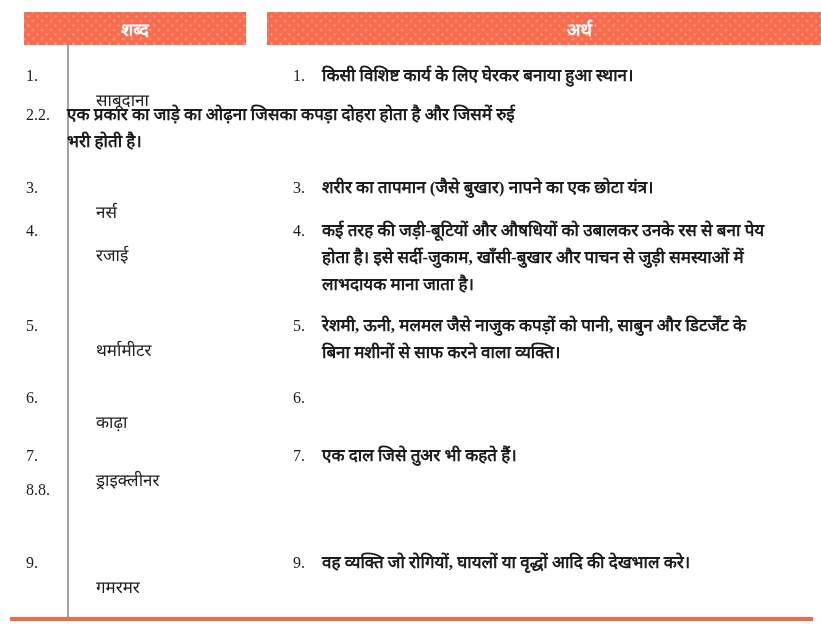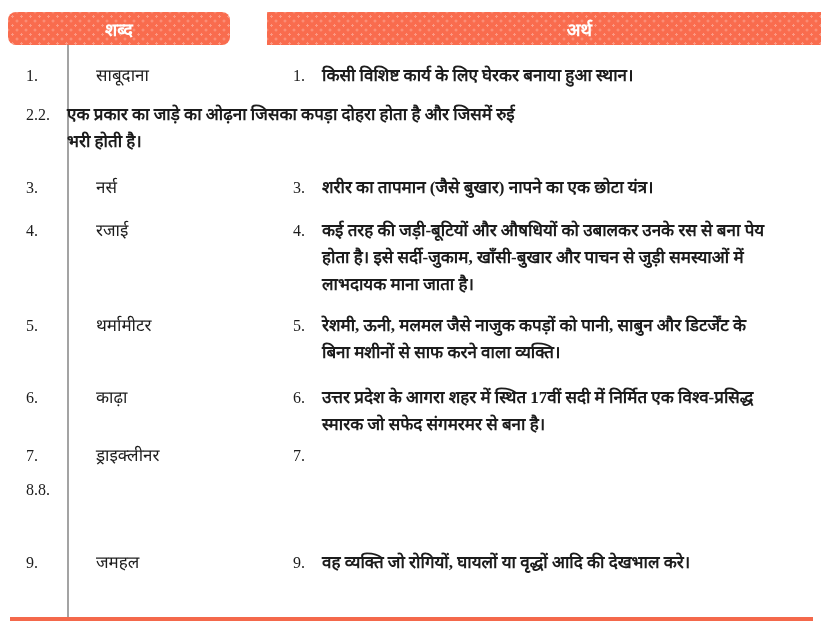--- a/index.html
+++ b/index.html
@@ -26,21 +26,21 @@
       radial-gradient(circle, rgba(255,255,255,0.30) 1px, transparent 1.4px);
     background-size: 9px 9px;
     background-position: 0 0, 4.5px 4.5px;
     color: #ffffff;
     font-weight: bold;
     font-size: 18px;
     display: flex;
     align-items: center;
     justify-content: center;
   }
-  .hdr-left  { left: 8px;  width: 222px; border-radius: 8px; }
+  .hdr-left  { left: 24px;  width: 222px; }
   .hdr-right { left: 267px; width: 545px; padding-left: 40px; }
   .vline {
     position: absolute;
     left: 67px;
     top: 45px;
     width: 2px;
     height: 573px;
     background: #a3a3a3;
   }
   .bline {
@@ -62,20 +62,21 @@
   }
   .cell { box-sizing: border-box; }
   .c-num-l {
     flex: 0 0 38px;
     text-align: right;
     font-size: 16px;
   }
   .c-word {
     flex: 0 0 255px;
     padding-left: 58px;
+    margin-top: 25px;
   }
   .c-num-r {
     flex: 0 0 29px;
     font-size: 16px;
   }
   .c-meaning {
     flex: 0 0 478px;
     white-space: pre-line;
     font-weight: bold;
   }
@@ -129,37 +130,36 @@
     <div class="cell c-word">थर्मामीटर</div>
     <div class="cell c-num-r">5.</div>
     <div class="cell c-meaning">रेशमी, ऊनी, मलमल जैसे नाजुक कपड़ों को पानी, साबुन और डिटर्जेंट के
 बिना मशीनों से साफ करने वाला व्यक्ति।</div>
   </div>
 
   <div class="row" style="top:384px">
     <div class="cell c-num-l">6.</div>
     <div class="cell c-word">काढ़ा</div>
     <div class="cell c-num-r">6.</div>
-    <div class="cell c-meaning">उत्तर प्रदेश के आगरा शहर में स्थित 17वीं सदी में निर्मित एक विश्व-प्रसिद्ध
-स्मारक जो सफेद संगमरमर से बना है।</div>
   </div>
 
   <div class="row" style="top:442px">
     <div class="cell c-num-l">7.</div>
     <div class="cell c-word">ड्राइक्लीनर</div>
     <div class="cell c-num-r">7.</div>
+    <div class="cell c-meaning">एक दाल जिसे तुअर भी कहते हैं।</div>
   </div>
 
   <div class="row" style="top:476px">
     <div class="cell c-num-l">8.</div>
     <div class="cell c-num-r">8.</div>
   </div>
 
   <div class="row" style="top:549px">
     <div class="cell c-num-l">9.</div>
-    <div class="cell c-word">जमहल</div>
+    <div class="cell c-word">गमरमर</div>
     <div class="cell c-num-r">9.</div>
     <div class="cell c-meaning">वह व्यक्ति जो रोगियों, घायलों या वृद्धों आदि की देखभाल करे।</div>
   </div>
 
   <div class="bline"></div>
 
 </div>
 
 </body></html>

